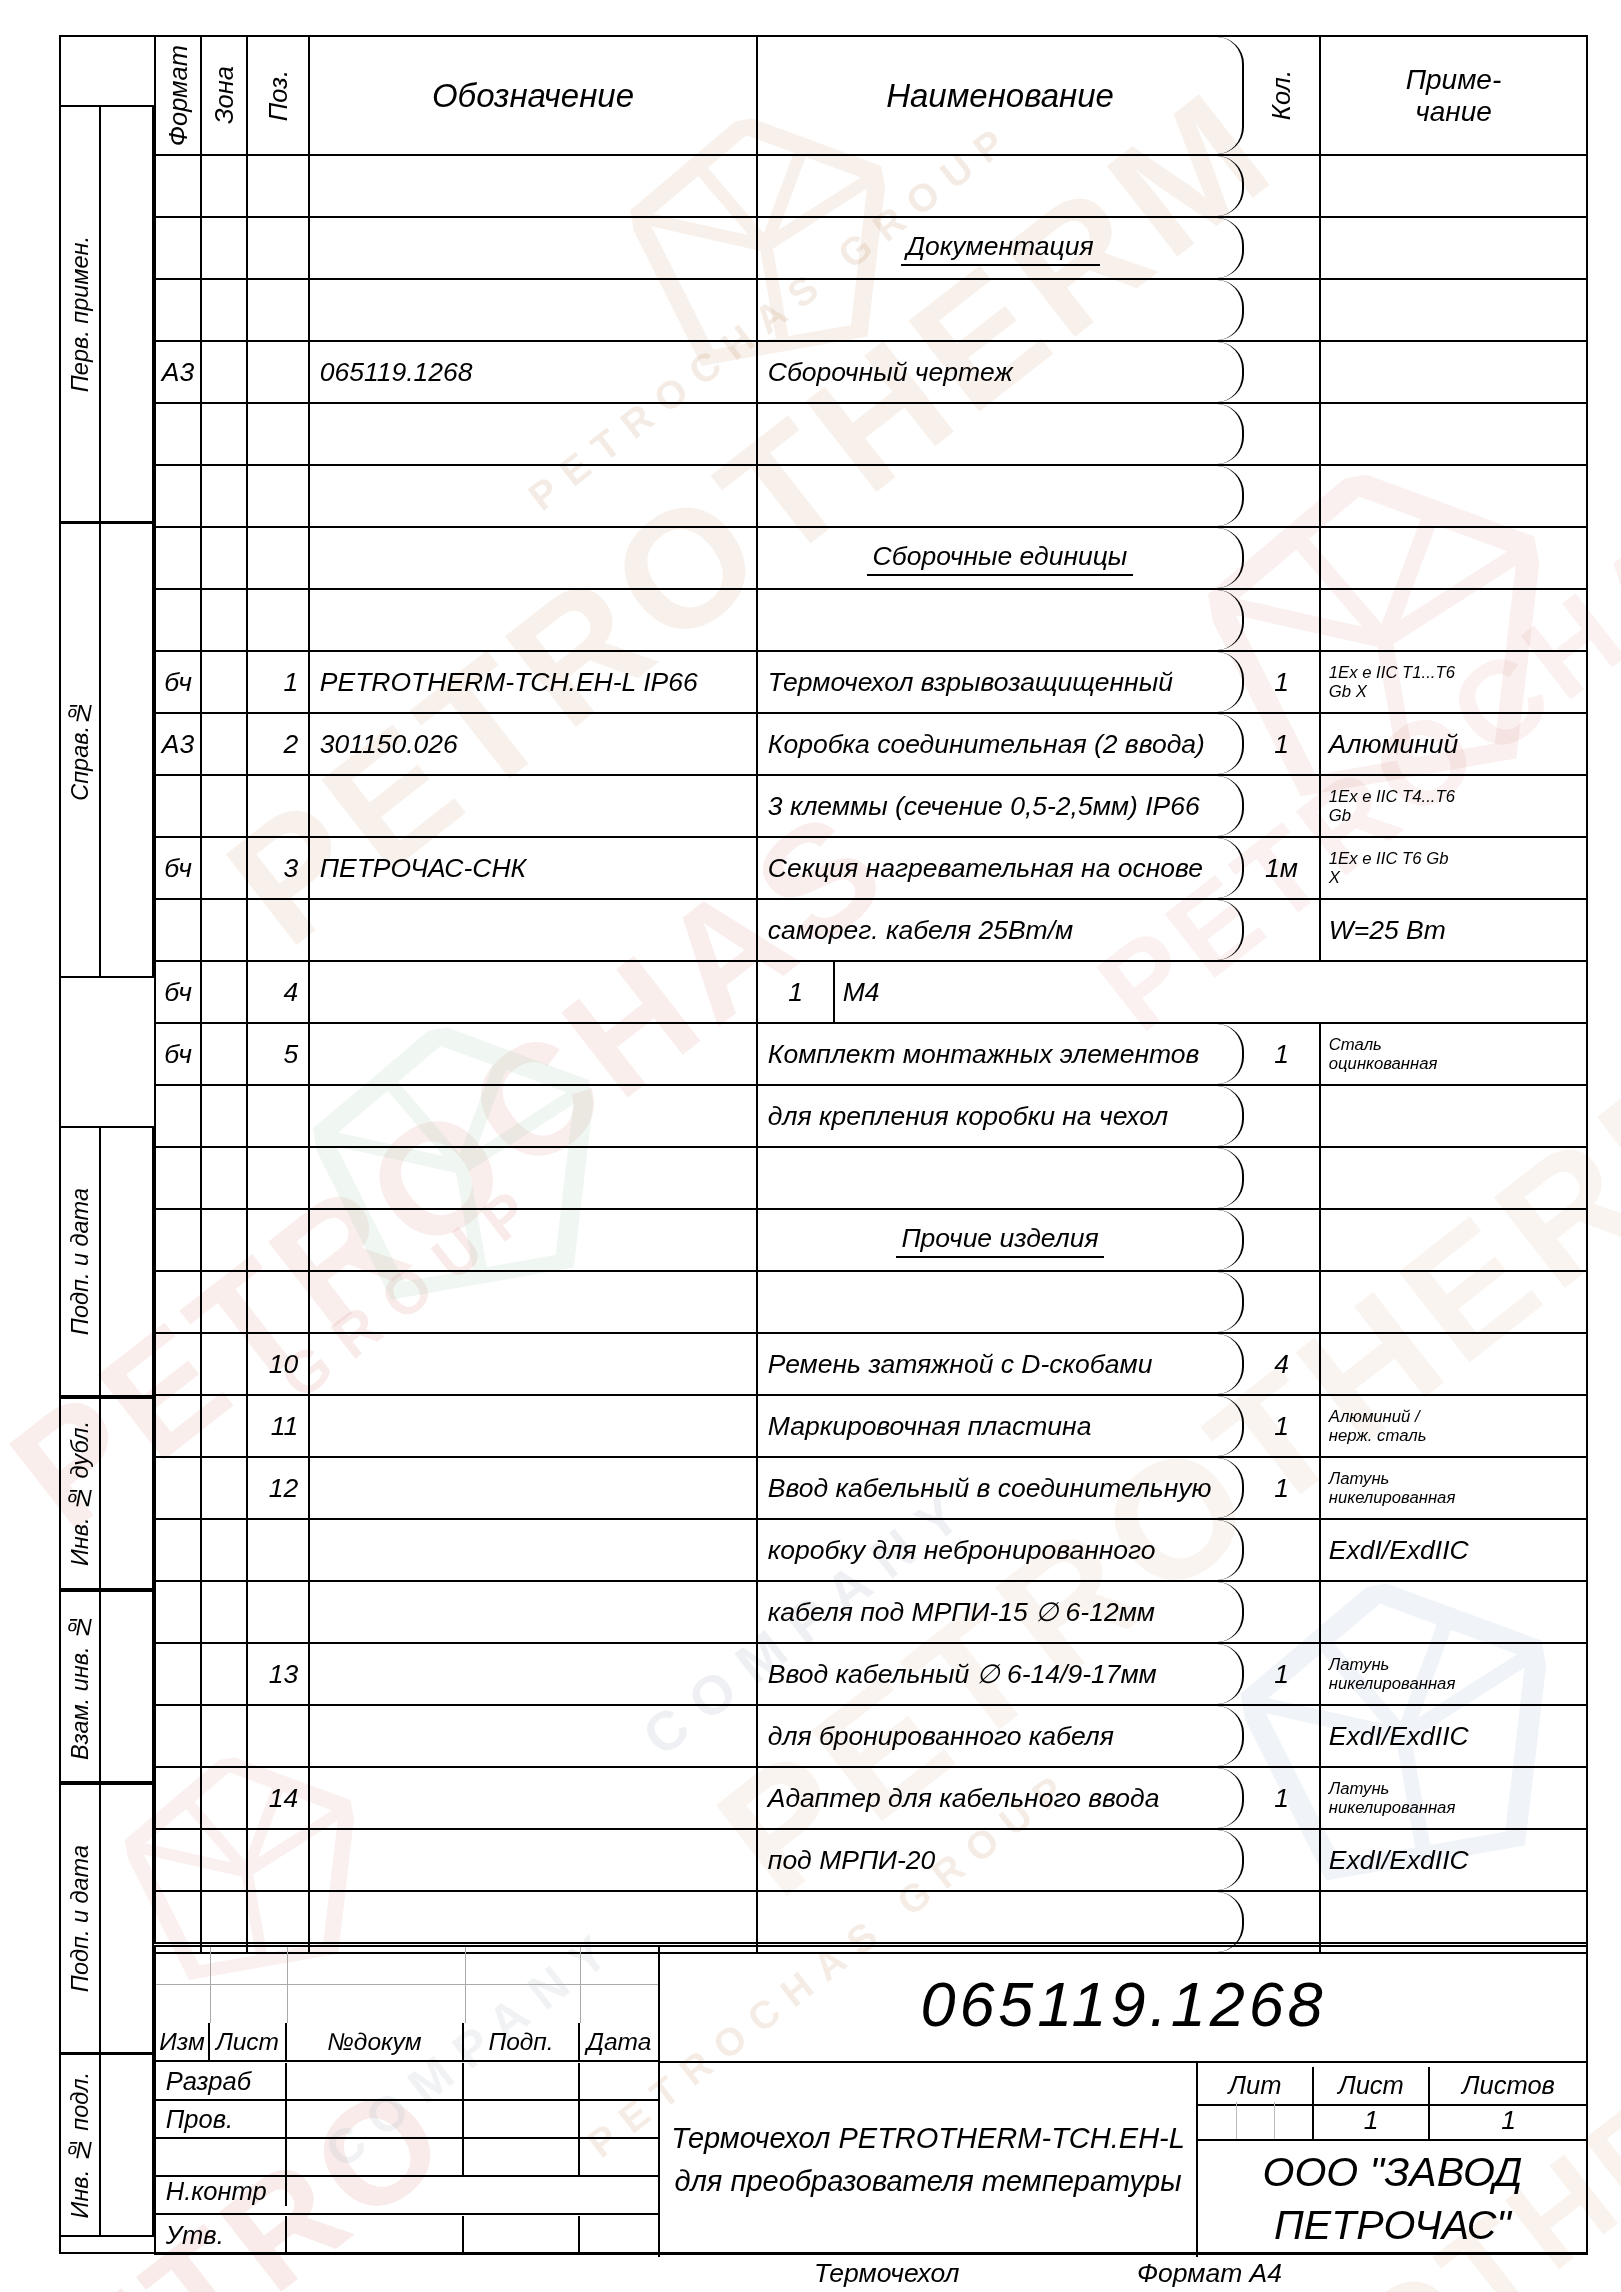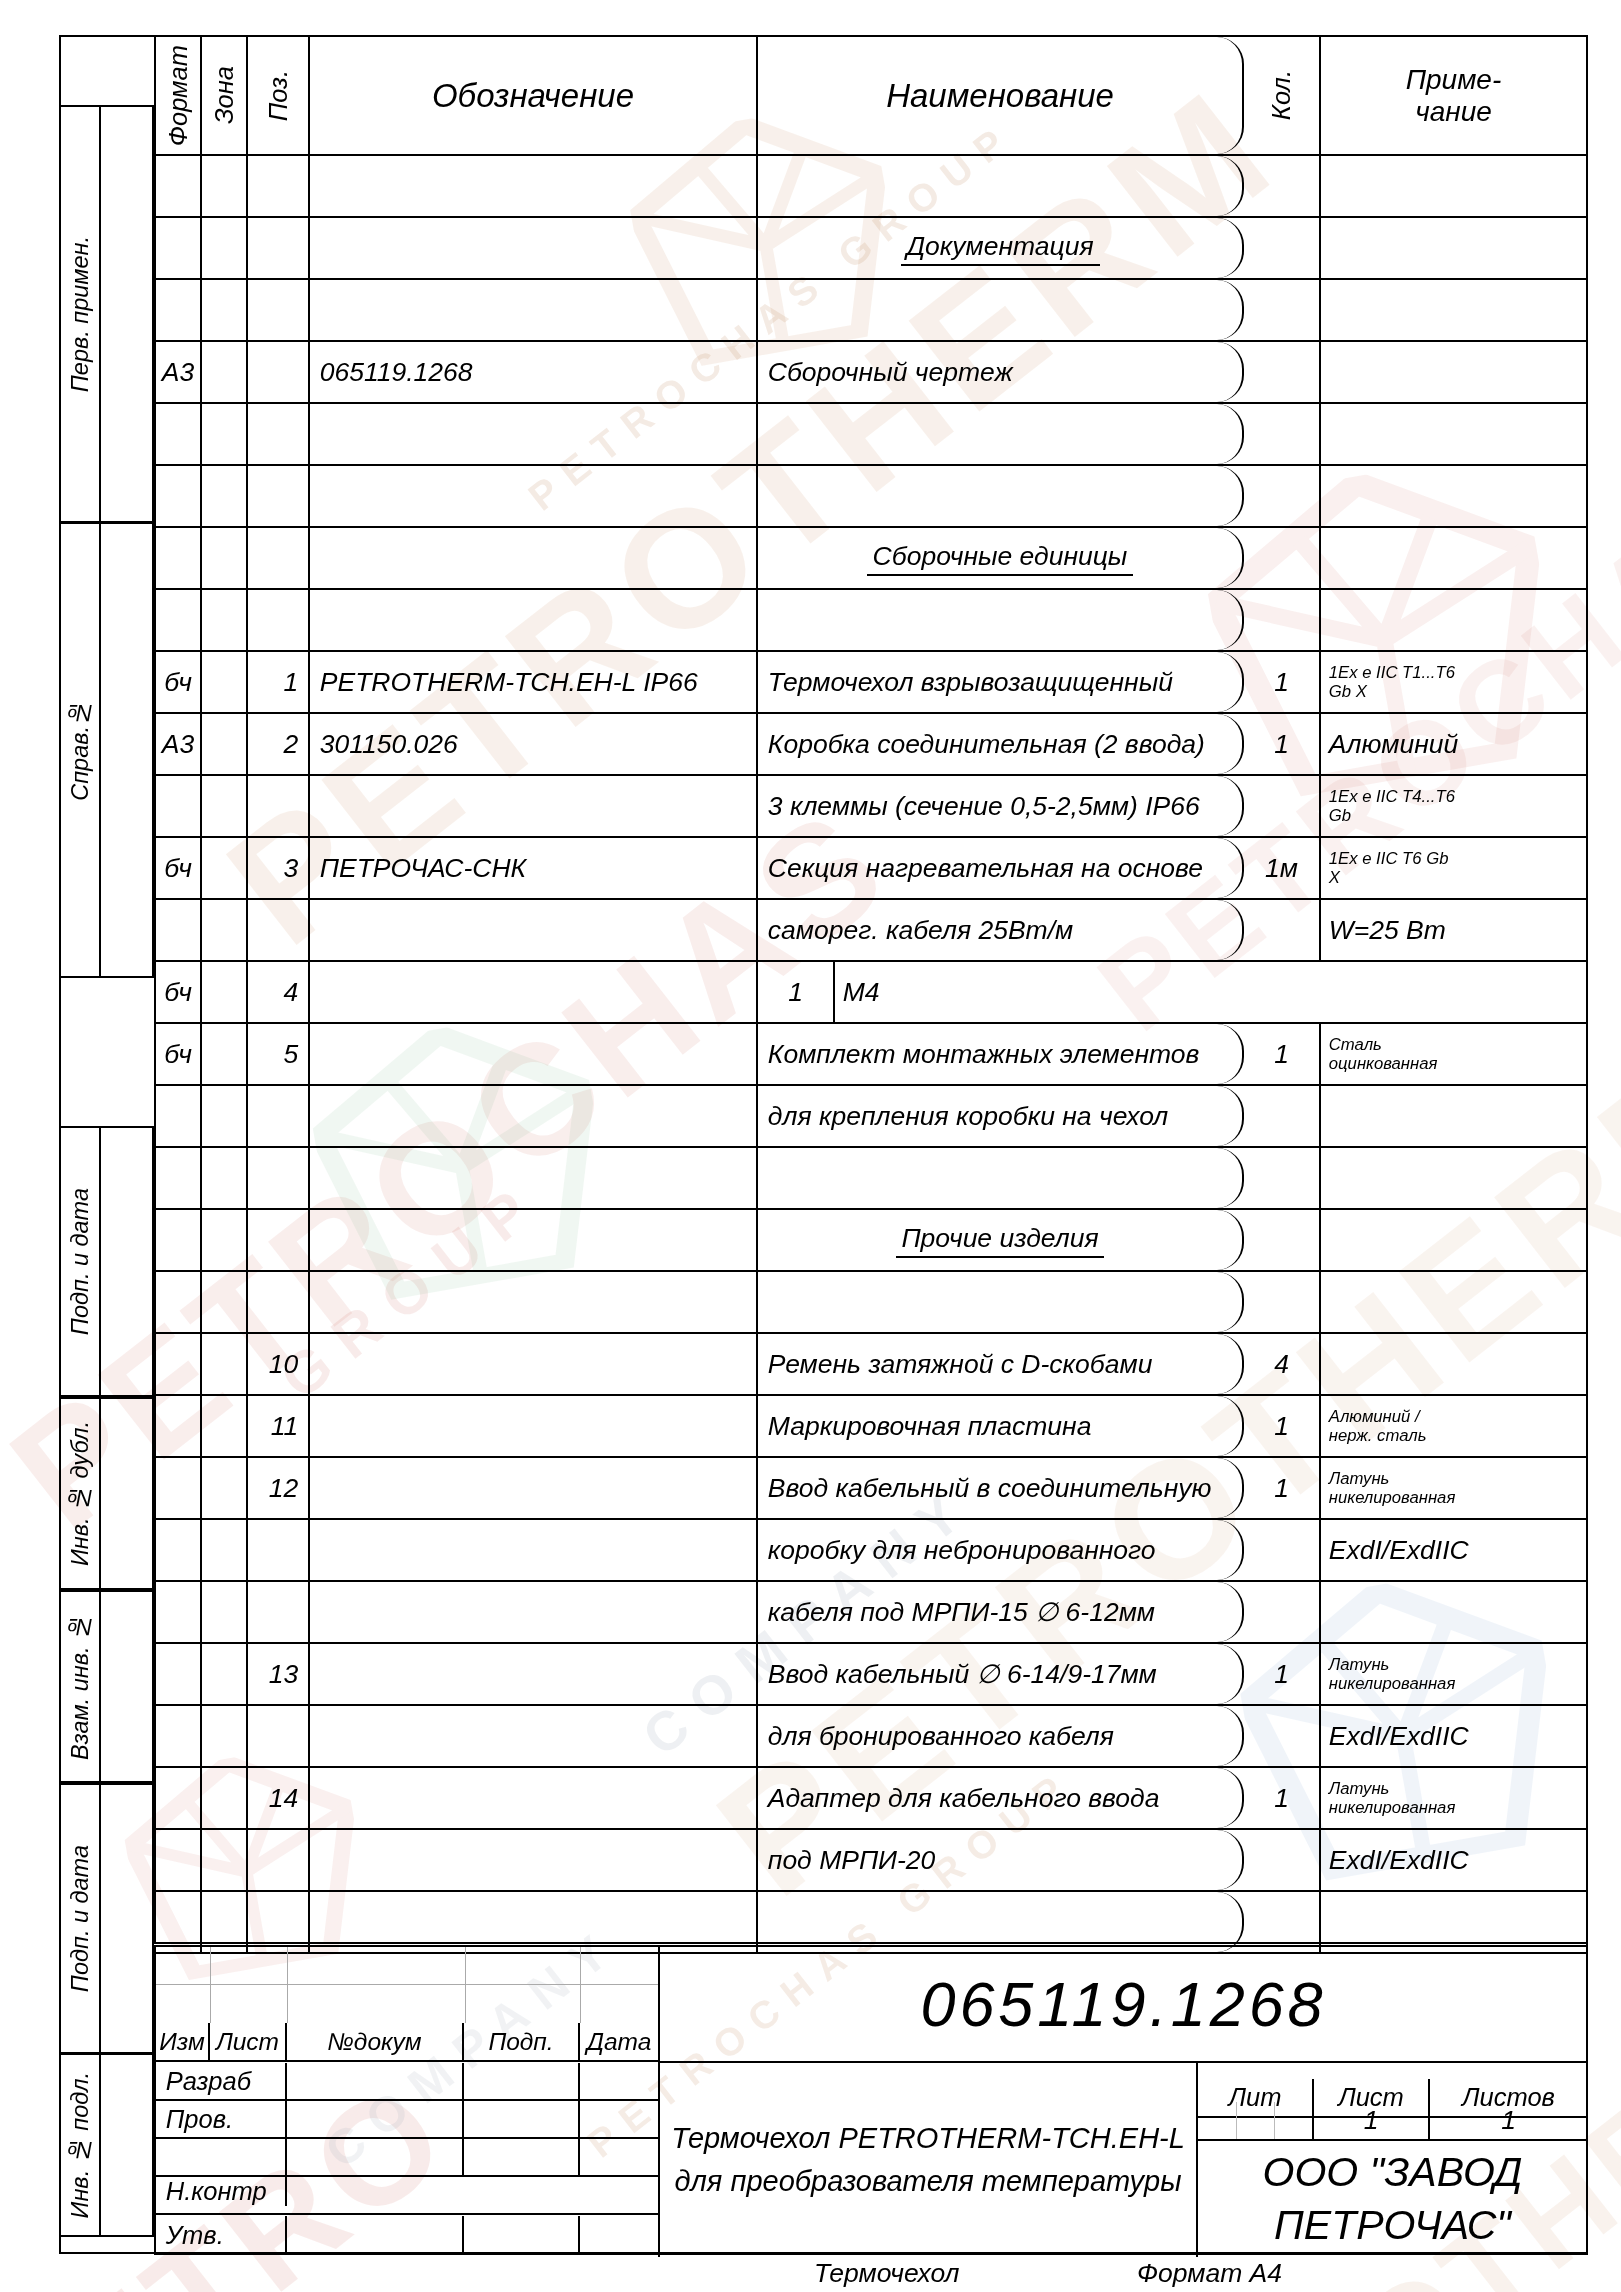--- a/index.html
+++ b/index.html
@@ -52,21 +52,21 @@
                    font-size:24.5px;}
   .sign-row{position:absolute;left:0;width:502px;height:38px;border-bottom:2px solid #000;display:flex;}
   .sign-row .lbl{width:131px;padding-left:9.8px;display:flex;align-items:center;font-size:25.5px;
                  border-right:2px solid #000;}
   .sign-row .s1{width:177px;border-right:2px solid #000;}
   .sign-row .s2{width:116px;border-right:2px solid #000;}
   .sign-row .s3{flex:1;}
   .tb-title{position:absolute;left:502px;top:116px;width:540px;height:194px;border-left:2px solid #000;
             border-right:2px solid #000;display:flex;flex-direction:column;align-items:center;
             justify-content:center;font-size:29px;text-align:center;line-height:1.5;}
-  .tb-lit-head{position:absolute;left:1042px;top:132px;width:389px;height:39px;display:flex;
+  .tb-lit-head{position:absolute;left:1042px;top:120px;width:389px;height:39px;display:flex;
                border-bottom:2px solid #000;}
   .tb-lit-head div{display:flex;align-items:center;justify-content:center;font-size:25.5px;
                    border-right:2px solid #000;}
   .tb-lit-head div:last-child{border-right:none;}
   .tb-lit-vals{position:absolute;left:1042px;top:155px;width:389px;height:39px;display:flex;
                border-bottom:2.9px solid #000;}
   .tb-lit-vals div{display:flex;align-items:center;justify-content:center;font-size:26.5px;
                    border-right:2px solid #000;position:relative;}
   .tb-lit-vals div:last-child{border-right:none;}
   .lit-sub{position:absolute;top:0;bottom:0;width:1px;background:#bbb;}

